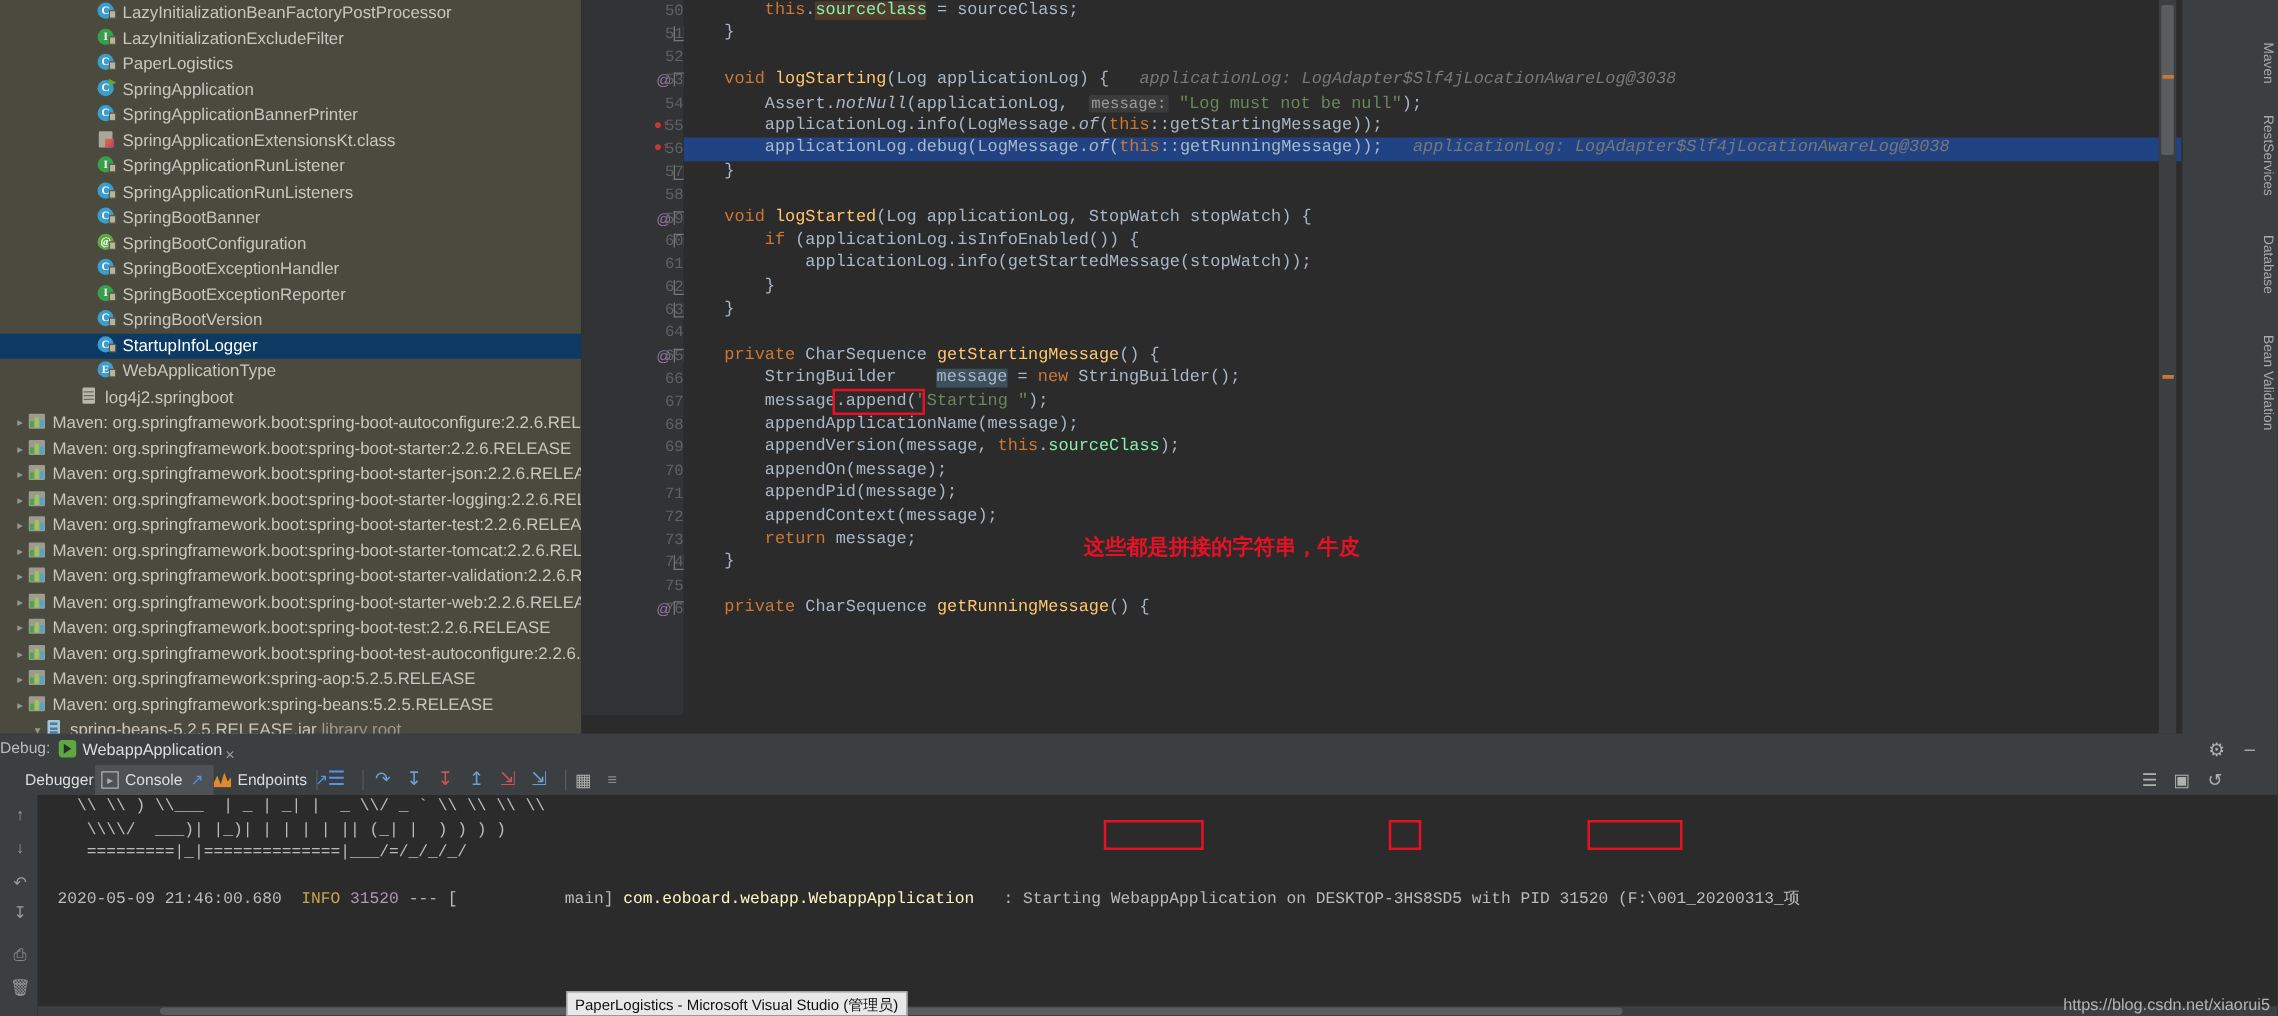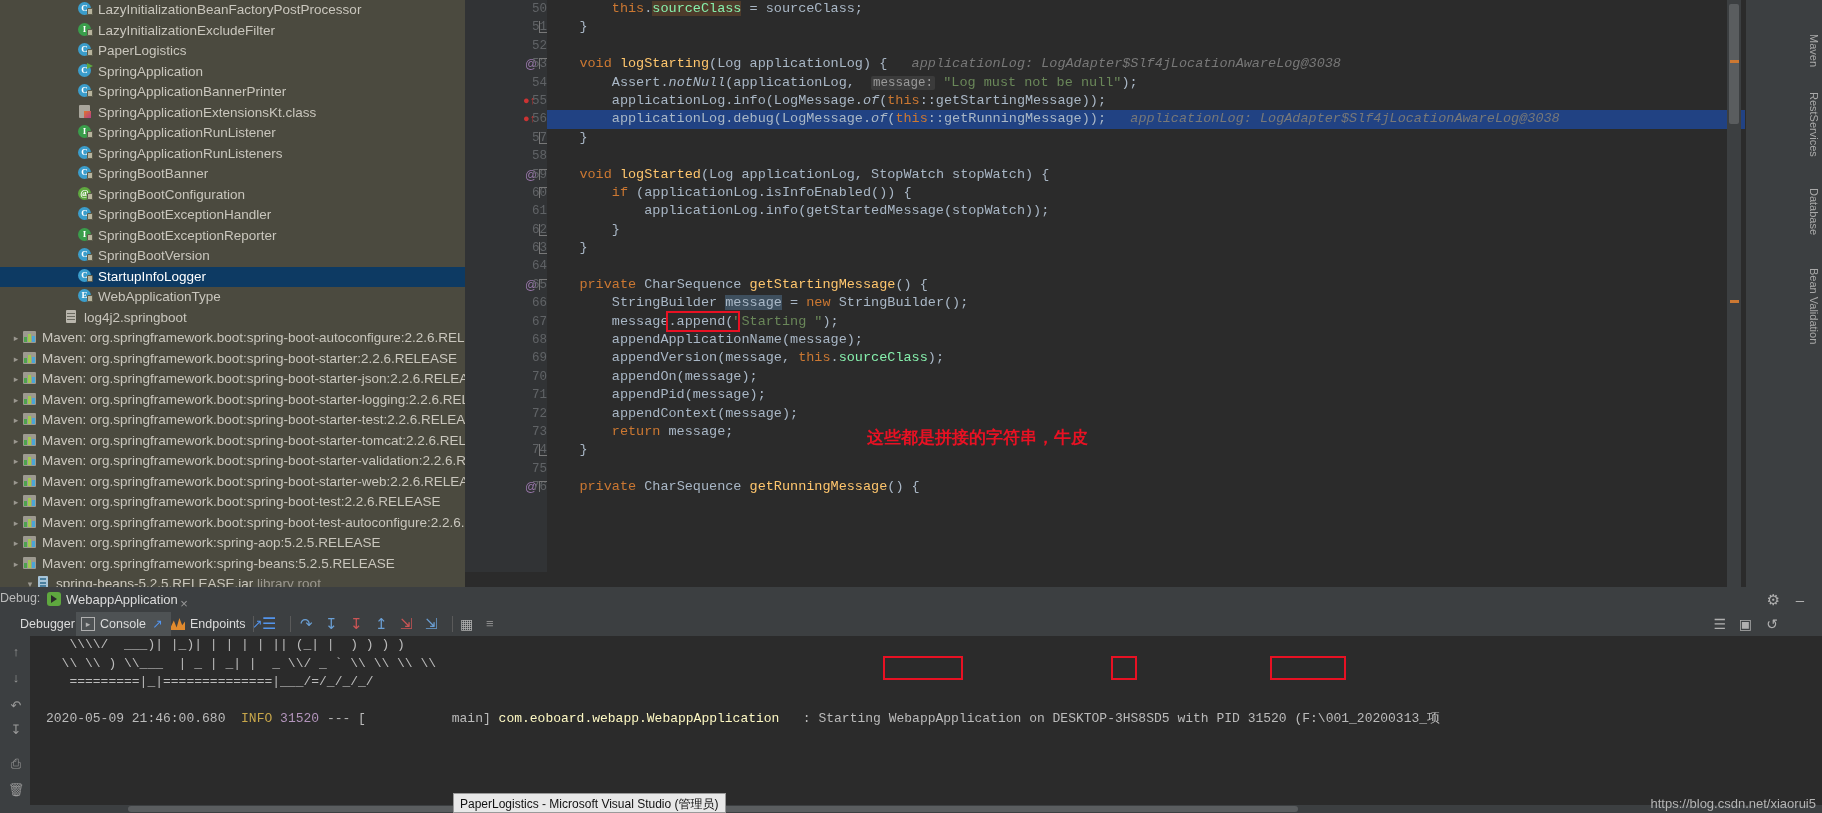--- a/index.html
+++ b/index.html
@@ -135,21 +135,21 @@
   .fld { color:#86efac; }
   .ital { font-style:italic; }
   .hint {
     color:#787878; font-style:italic; font-family:"Liberation Mono",monospace;
   }
   .pbadge {
     background:#3b3b3b; color:#9a9a9a; font-style:normal; padding:0 2px;
     border-radius:2px; font-size:12.5px;
   }
   .hlfield { background:#4e3b2b; }
-  .hlword  { background:#3e4f5e; }
+  .hlword  { background:#3e4f5e;margin-left:24px; }
 
   .redbox { position:absolute; border:2px solid #e81123; }
   .cn-note {
     position:absolute; color:#e81123; font-weight:bold;
     font-family:"Liberation Sans", sans-serif; font-size:17px; white-space:nowrap;
   }
 
   
   .breadcrumb {
     position:absolute; left:465px; top:572px; width:1280px; height:15px;
@@ -543,22 +543,22 @@
     <div class="console-gutter">
       <div class="cg-ico" style="top:8px;">↑</div>
       <div class="cg-ico" style="top:34px;">↓</div>
       <div class="cg-ico" style="top:62px;">↶</div>
       <div class="cg-ico" style="top:86px;">↧</div>
       <div class="cg-ico" style="top:120px;">⎙</div>
       <div class="cg-ico" style="top:146px;">🗑</div>
     </div>
 
     <div class="console">
+      <div class="con-line banner">  \\ \\ ) \\___  | _ | _| |  _ \\/ _ ` \\ \\ \\ \\</div>
       <div class="con-line banner">   \\\\/  ___)| |_)| | | | | || (_| |  ) ) ) )</div>
-      <div class="con-line banner">  \\ \\ ) \\___  | _ | _| |  _ \\/ _ ` \\ \\ \\ \\</div>
       <div class="con-line banner">   =========|_|==============|___/=/_/_/_/</div>
       <div class="con-line">&nbsp;</div>
       <div class="con-line"><span>2020-05-09 21:46:00.680</span>&nbsp;&nbsp;<span class="kw-info">INFO</span> <span class="pid">31520</span> <span>--- [</span>           <span>main]</span> <span class="pkg">com.eoboard.webapp.WebappApplication</span>   <span>: </span><span>Starting</span> <span>WebappApplication</span> <span>on</span> <span>DESKTOP-3HS8SD5</span> <span>with PID</span> <span>31520</span> <span>(F:\001_20200313_项</span></div>
       <div class="con-scroll">
         <div class="thumb"></div>
       </div>
     </div>
 
     <div class="redbox" style="left:883px; top:69px; width:80px; height:24px;"></div>
     <div class="redbox" style="left:1111px; top:69px; width:26px; height:24px;"></div>

